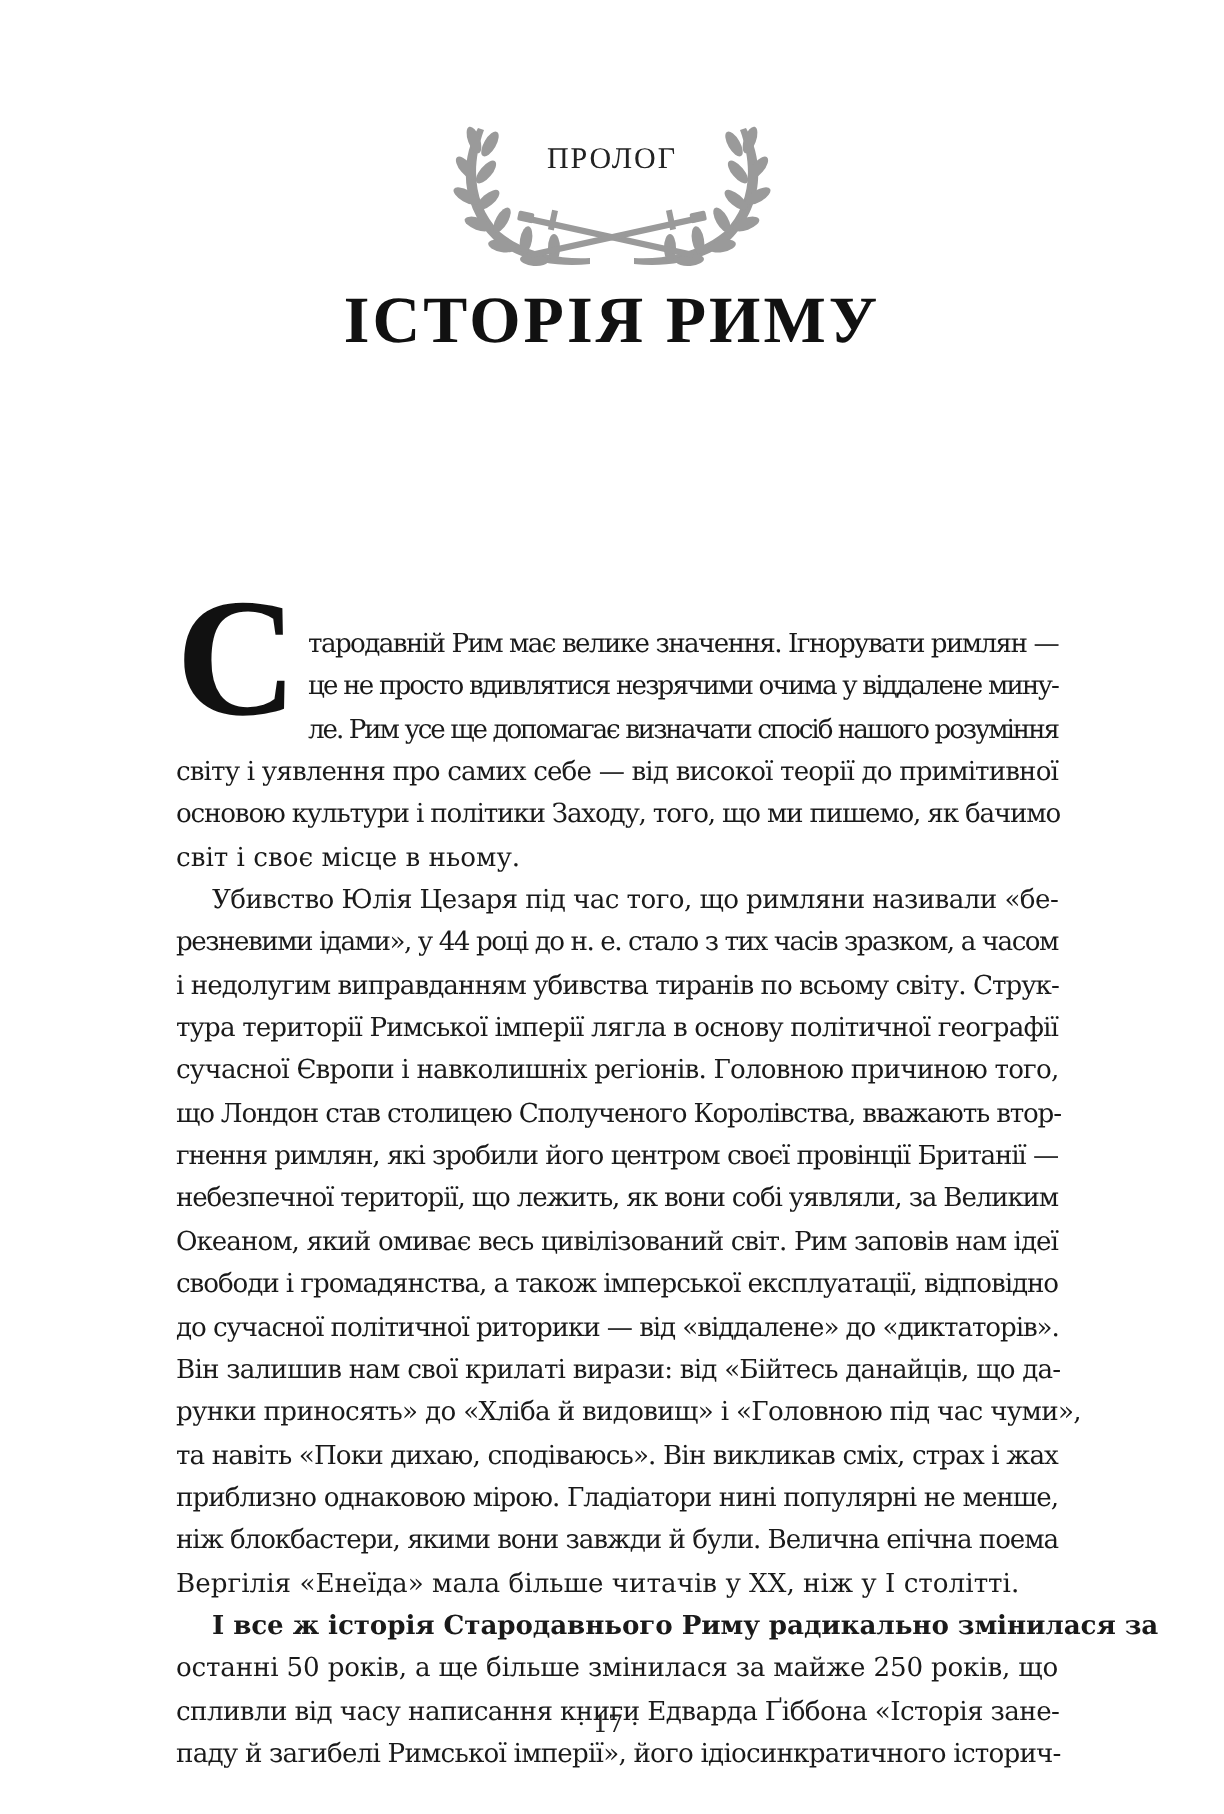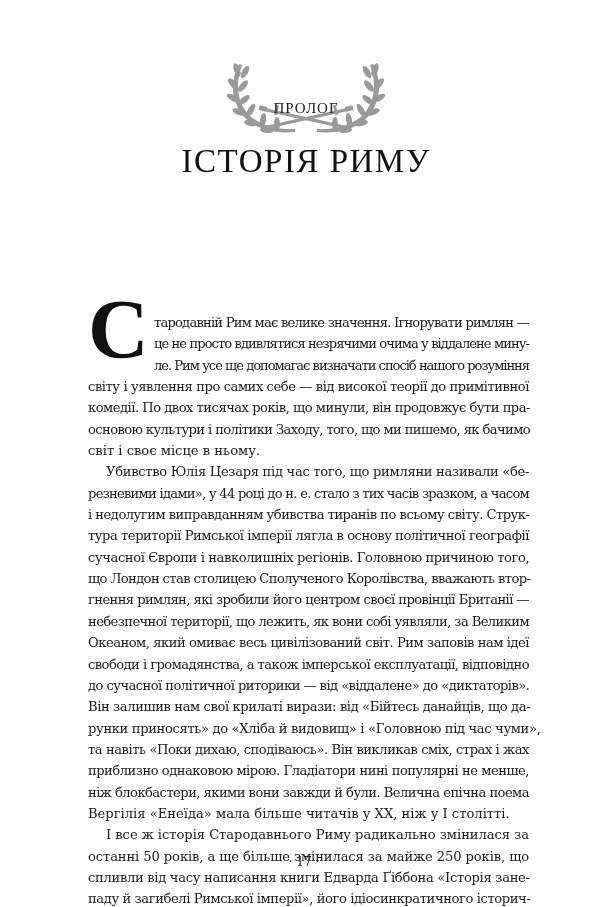--- a/index.html
+++ b/index.html
@@ -2,25 +2,25 @@
 <html><head>
   <meta charset="utf-8">
   <style>
     html, body { margin: 0; padding: 0; background: #ffffff; }
     body { width: 612px; height: 907px; position: relative; overflow: hidden;
       font-family: "DejaVu Serif", "Liberation Serif", serif; color: #1a1a1a; }
     .page { position: absolute; left: 0; top: 0; width: 612px; height: 907px; background: #fff; }
 
     .ornament { position: absolute; left: 225px; top: 58px; width: 162px; height: 80px; }
     .ornament svg { width: 162px; height: 80px; display: block; }
-    .prolog-label { position: absolute; left: 0; width: 612px; top: 100px; text-align: center;
+    .prolog-label { position: absolute; left: 0; width: 612px; top: 72px; text-align: center;
       font-family: "Liberation Serif", "DejaVu Serif", serif; font-size: 15px; letter-spacing: 1px; color: #222; }
 
     .chapter-title { position: absolute; left: 0; width: 612px; top: 143px; text-align: center;
-      font-family: "Liberation Serif", "DejaVu Serif", serif; font-weight: normal;
+      font-family: "Liberation Serif", "DejaVu Serif", serif; font-weight: bold;
       font-size: 33px; letter-spacing: 1.5px; color: #111; margin: 0; }
 
     .body-text { position: absolute; left: 88px; width: 441px; top: 312px; }
     .line { position: relative; height: 21.35px; line-height: 21.35px; font-size: 13.1px;
       white-space: nowrap; text-align: justify; text-align-last: justify; }
     .line.last { text-align-last: left; }
     .line.indent { text-indent: 18px; }
     .line.drop { margin-left: 66px; }
     .dropcap { position: absolute; left: 88px; top: 296px; font-family: "Liberation Serif", "DejaVu Serif", serif;
       font-weight: bold; font-size: 84px; line-height: 68px; color: #111; }
@@ -82,21 +82,20 @@
 
   <div class="dropcap">С</div>
 
   <div class="body-text">
 
     <div class="paragraph">
       <div class="line drop" style="letter-spacing: -0.8px;">тародавній Рим має велике значення. Ігнорувати римлян —</div>
       <div class="line drop" style="letter-spacing: -0.95px;">це не просто вдивлятися незрячими очима у віддалене мину-</div>
       <div class="line drop" style="letter-spacing: -1.05px;">ле. Рим усе ще допомагає визначати спосіб нашого розуміння</div>
       <div class="line" style="letter-spacing: -0.45px;">світу і уявлення про самих себе — від високої теорії до примітивної</div>
-      <div class="line" style="letter-spacing: -0.5px;">комедії. По двох тисячах років, що минули, він продовжує бути пра-</div>
       <div class="line" style="letter-spacing: -0.6px;">основою культури і політики Заходу, того, що ми пишемо, як бачимо</div>
       <div class="line last">світ і своє місце в ньому.</div>
     </div>
 
     <div class="paragraph">
       <div class="line indent" style="letter-spacing: -0.3px;">Убивство Юлія Цезаря під час того, що римляни називали «бе-</div>
       <div class="line" style="letter-spacing: -0.75px;">резневими ідами», у 44 році до н. е. стало з тих часів зразком, а часом</div>
       <div class="line" style="letter-spacing: -0.5px;">і недолугим виправданням убивства тиранів по всьому світу. Струк-</div>
       <div class="line" style="letter-spacing: -0.45px;">тура території Римської імперії лягла в основу політичної географії</div>
       <div class="line" style="letter-spacing: -0.4px;">сучасної Європи і навколишніх регіонів. Головною причиною того,</div>
@@ -108,21 +107,21 @@
       <div class="line" style="letter-spacing: -0.55px;">до сучасної політичної риторики — від «віддалене» до «диктаторів».</div>
       <div class="line" style="letter-spacing: -0.4px;">Він залишив нам свої крилаті вирази: від «Бійтесь данайців, що да-</div>
       <div class="line" style="letter-spacing: -0.35px;">рунки приносять» до «Хліба й видовищ» і «Головною під час чуми»,</div>
       <div class="line" style="letter-spacing: -0.45px;">та навіть «Поки дихаю, сподіваюсь». Він викликав сміх, страх і жах</div>
       <div class="line" style="letter-spacing: -0.5px;">приблизно однаковою мірою. Гладіатори нині популярні не менше,</div>
       <div class="line" style="letter-spacing: -0.55px;">ніж блокбастери, якими вони завжди й були. Велична епічна поема</div>
       <div class="line last">Вергілія «Енеїда» мала більше читачів у XX, ніж у I столітті.</div>
     </div>
 
     <div class="paragraph">
-      <div class="line indent" style="letter-spacing: -0.05px;">I все ж історія Стародавнього Риму радикально змінилася за</div>
+      <div class="line indent" style="letter-spacing: -0.05px; font-weight: bold;">I все ж історія Стародавнього Риму радикально змінилася за</div>
       <div class="line" style="letter-spacing: -0.1px;">останні 50 років, а ще більше змінилася за майже 250 років, що</div>
       <div class="line" style="letter-spacing: -0.3px;">спливли від часу написання книги Едварда Ґіббона «Історія зане-</div>
       <div class="line" style="letter-spacing: -0.4px;">паду й загибелі Римської імперії», його ідіосинкратичного історич-</div>
     </div>
   </div>
 
   <div class="page-number">· 17 ·</div>
 </div>
 
 </body></html>

